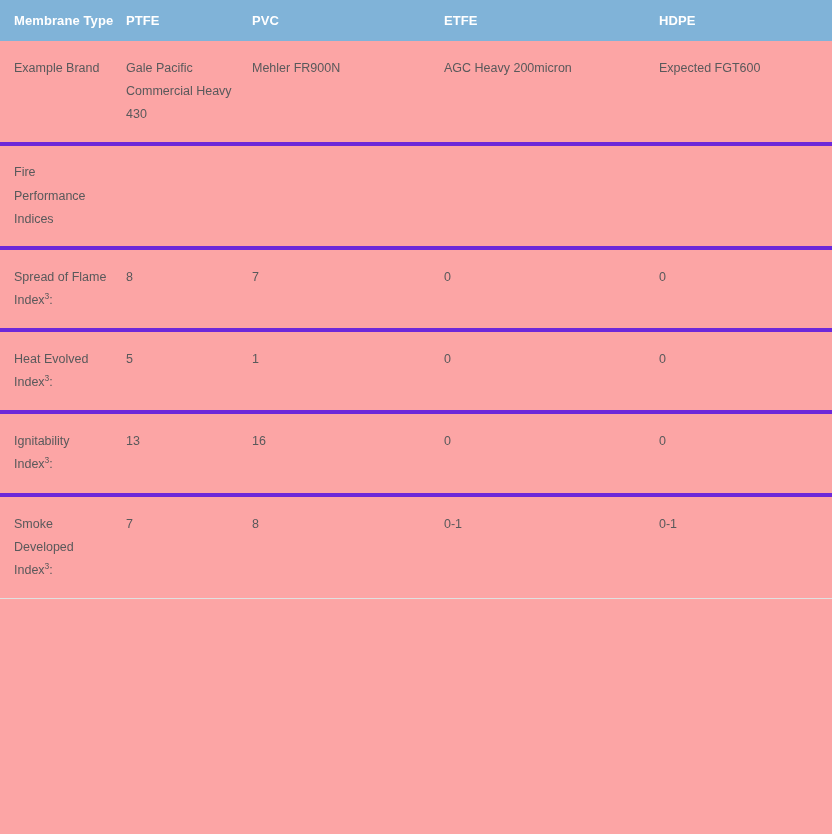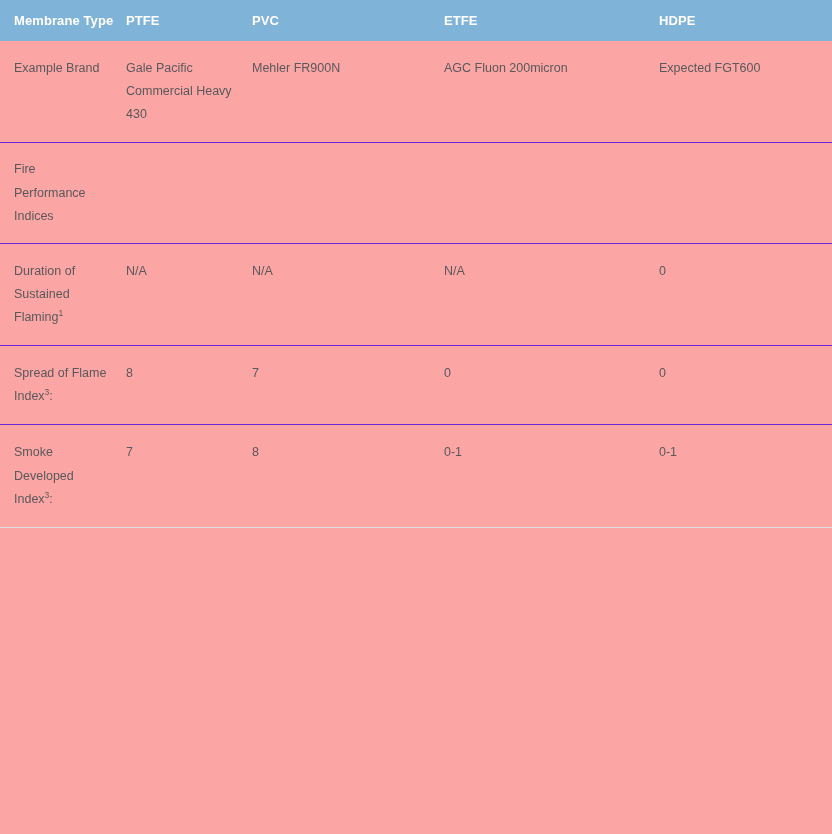--- a/index.html
+++ b/index.html
@@ -48,21 +48,21 @@
     text-align: left;
     padding: 13px 10px 13px 0;
     vertical-align: middle;
     letter-spacing: 0.1px;
   }
   thead th.first-col {
     padding-left: 14px;
   }
 
   tbody td {
-    border-bottom: 1px solid #6d28d9;
+    border-bottom: 4px solid #6d28d9;
     padding: 16px 16px 16px 0;
     vertical-align: top;
     line-height: 1.85;
     color: #59595b;
     font-size: 12.5px;
   }
   tbody td.first-col {
     padding-left: 14px;
   }
   tbody tr.section-row td {
@@ -99,38 +99,45 @@
         <th>PVC</th>
         <th>ETFE</th>
         <th>HDPE</th>
       </tr>
     </thead>
     <tbody id="table-body">
         <tr>
           <td class="first-col">Example Brand</td>
           <td>Gale Pacific Commercial Heavy 430</td>
           <td>Mehler FR900N</td>
-          <td>AGC Fluon 200micron</td>
+          <td>AGC Heavy 200micron</td>
           <td>Expected FGT600</td>
         </tr>
         <tr class="section-row">
           <td class="first-col">Fire Performance Indices</td>
           <td colspan="4"></td>
         </tr>
         <tr>
-          <td class="first-col">Duration of Sustained Flaming<sup>1</sup></td>
-          <td>N/A</td>
-          <td>N/A</td>
-          <td>N/A</td>
+          <td class="first-col">Spread of Flame Index<sup>3</sup>:</td>
+          <td>8</td>
+          <td>7</td>
+          <td>0</td>
           <td>0</td>
         </tr>
         <tr>
-          <td class="first-col">Spread of Flame Index<sup>3</sup>:</td>
-          <td>8</td>
-          <td>7</td>
+          <td class="first-col">Heat Evolved Index<sup>3</sup>:</td>
+          <td>5</td>
+          <td>1</td>
+          <td>0</td>
+          <td>0</td>
+        </tr>
+        <tr>
+          <td class="first-col">Ignitability Index<sup>3</sup>:</td>
+          <td>13</td>
+          <td>16</td>
           <td>0</td>
           <td>0</td>
         </tr>
         <tr>
           <td class="first-col">Smoke Developed Index<sup>3</sup>:</td>
           <td>7</td>
           <td>8</td>
           <td>0-1</td>
           <td>0-1</td>
         </tr>

